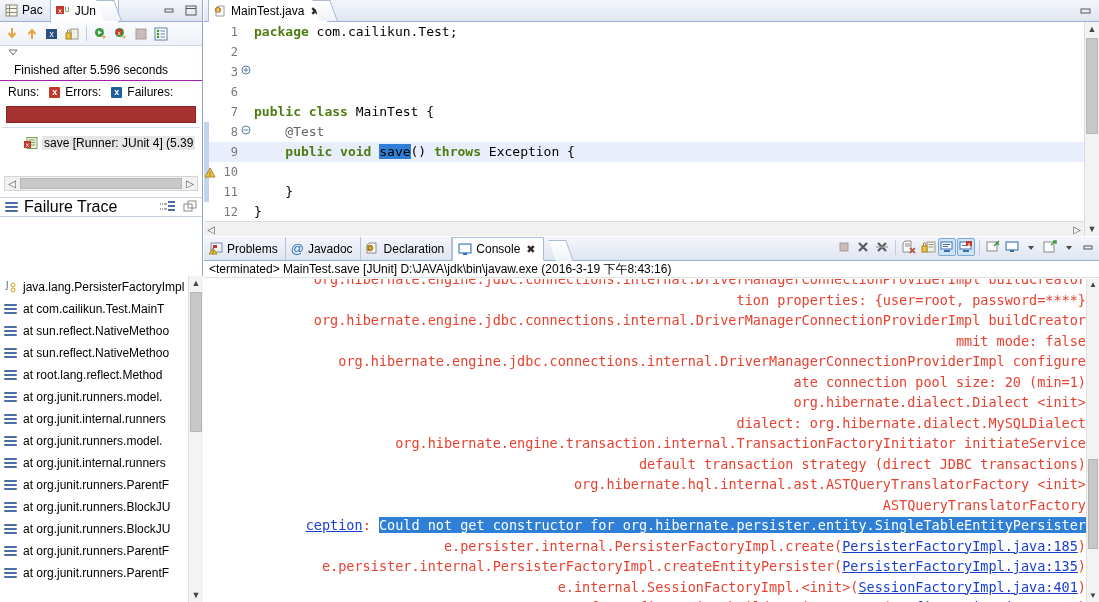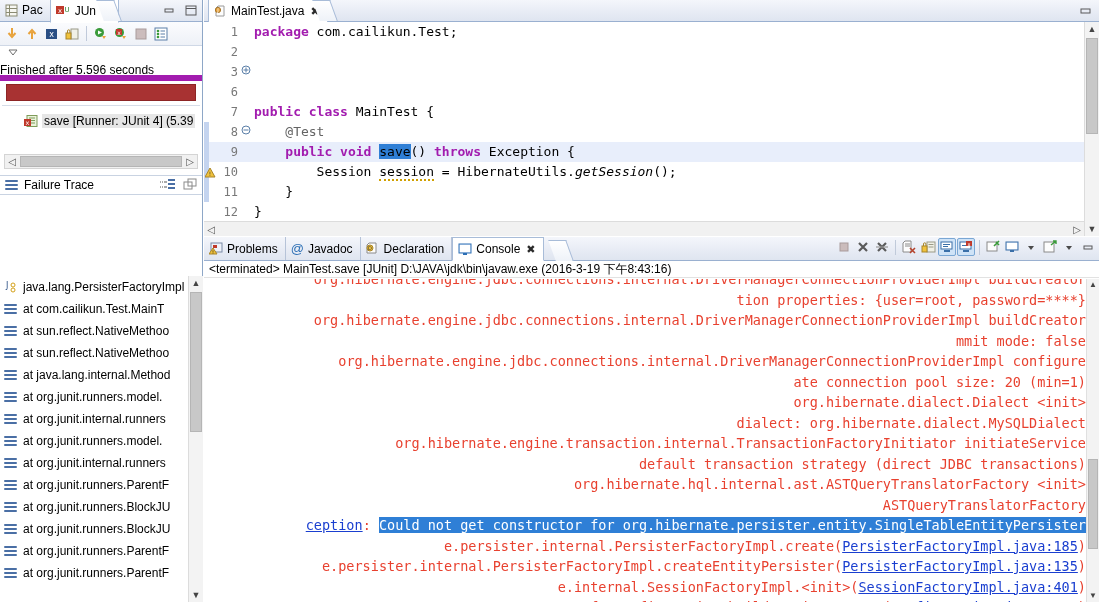--- a/index.html
+++ b/index.html
@@ -61,22 +61,22 @@
     cursor: default;
   }
   .tbtn.pressed { background: #cfe3f7; border: 1px solid #7aa7d4; }
   .tsep { width: 1px; height: 15px; background: #c0cada; margin: 0 3px; }
 
   
   #left { left: 0; top: 0; width: 203px; height: 602px; border-right: 1px solid #8ea7c7; }
   #left-tabs { }
   #junit-status {
     height: 21px; line-height: 21px;
-    padding-left: 0; font-size: 12px;
-    border-bottom: 6px solid #a21caf;
+    padding-left: 14px; font-size: 12px;
+    border-bottom: 1px solid #a21caf;
   }
   #counters {
     height: 22px; display: flex; align-items: center; gap: 5px;
     padding-left: 8px; font-size: 12px;
   }
   .cnt-ico { width: 11px; height: 11px; display:inline-block; border-radius:1px; position: relative; }
   .cnt-ico.err { background: #c0392b; }
   .cnt-ico.fail { background: #1f5fa0; }
   .cnt-ico::after{
     content:"x"; position:absolute; inset:0; color:#fff;
@@ -108,21 +108,21 @@
   }
   .hscroll .arrow { width: 14px; text-align: center; font-size: 10px; color: #555; }
   .hscroll .thumb { flex: 1; height: 11px; margin: 0 1px; background: #c8c8c8; border: 1px solid #b5b5b5; }
 
   #failure-header {
     height: 20px; display: flex; align-items: center; gap: 6px;
     padding-left: 5px;
     border-top: 1px solid #c9d3e2;
     border-bottom: 1px solid #c9d3e2;
     background: #ffffff;
-    font-size: 12px;
+    font-size: 16px;
   }
   #trace-list { position: relative; background: #fff; overflow: hidden; }
   .trace-row {
     display: flex; align-items: center; gap: 5px;
     height: 22px; padding-left: 4px;
     font-size: 12px; white-space: nowrap; overflow: hidden;
   }
   .trace-label { overflow: hidden; text-overflow: clip; }
   .vscroll {
     position: absolute; top: 0; right: 0; width: 15px; bottom: 0;
@@ -162,21 +162,21 @@
   }
   .cline { display: flex; height: 20px; align-items: center; white-space: pre; }
   .cline.hl { background: #e8eefb; }
   .marker-col { width: 14px; height: 20px; flex: 0 0 14px; position: relative; }
   .gutter-num {
     width: 22px; flex: 0 0 22px; text-align: right; color: #787878;
     font-size: 12px; padding-right: 2px;
   }
   .fold { width: 12px; flex: 0 0 12px; text-align: center; color: #5b5b5b; font-size: 11px; }
   .ctext { padding-left: 2px; }
-  .kw { color: #a21caf; font-weight: bold; }
+  .kw { color: #4d7c0f; font-weight: bold; }
   .anno { color: #646464; }
   .sel-token { background: #2f7fd6; color: #000000; }
   .italic { font-style: italic; }
   .squig { border-bottom: 2px dotted #d0a000; }
   .ann-warn { position:absolute; left:1px; top:4px; width:12px; height:12px; }
   .chg-bar { position:absolute; left:0; top:0; width:5px; height:20px; background:#c4d4ef; }
 
   .vscroll-edge {
     position:absolute; right:0; top:22px; bottom:0; width:15px;
     background:#f3f3f3; border-left:1px solid #dcdcdc;
@@ -327,20 +327,30 @@
     <div style="height:14px; padding-left:6px;">
       <span style="display:inline-block;">
         <svg width="14" height="12" viewBox="0 0 14 12">
             <path d="M3 4 L11 4 L7 9 z" fill="none" stroke="#6e6e6e"></path>
           </svg>
       </span>
     </div>
 
     <div id="junit-status">Finished after 5.596 seconds</div>
 
+    <div id="counters">
+      <span>Runs:</span>
+      <span></span>
+      <span class="cnt-ico err"></span>
+      <span>Errors:</span>
+      <span></span>
+      <span class="cnt-ico fail"></span>
+      <span>Failures:</span>
+      <span></span>
+    </div>
 
     <div id="progressbar-wrap">
       <div id="progressbar"></div>
     </div>
 
     <div id="tree">
       <div class="tree-row">
         <span style="display:inline-block;width:14px;height:13px;">
           <svg width="14" height="13" viewBox="0 0 14 13">
             <rect x="3" y="0.5" width="10" height="11" fill="#eaf3da" stroke="#7f9b5a"></rect>
@@ -432,21 +442,21 @@
           <span class="trace-label">at sun.reflect.NativeMethoo</span>
         </div>
         <div class="trace-row">
           <span style="flex: 0 0 14px; display: inline-flex; align-items: center;">
             <span class="glyph-list">
               <i></i>
               <i></i>
               <i></i>
             </span>
           </span>
-          <span class="trace-label">at java.lang.internal.Method</span>
+          <span class="trace-label">at root.lang.reflect.Method</span>
         </div>
         <div class="trace-row">
           <span style="flex: 0 0 14px; display: inline-flex; align-items: center;">
             <span class="glyph-list">
               <i></i>
               <i></i>
               <i></i>
             </span>
           </span>
           <span class="trace-label">at org.junit.runners.model.</span>
@@ -571,21 +581,21 @@
           <div class="cline"><span class="marker-col"></span><span class="gutter-num">6</span><span class="fold"></span><span class="ctext"></span></div>
           <div class="cline"><span class="marker-col"></span><span class="gutter-num">7</span><span class="fold"></span><span class="ctext"><span class="kw">public class</span> MainTest {</span></div>
           <div class="cline"><span class="marker-col"><span class="chg-bar"></span></span><span class="gutter-num">8</span><span class="fold"><svg width="10" height="10" viewBox="0 0 10 10">
                 <circle cx="5" cy="5" r="4" fill="#fff" stroke="#5b7fa8"></circle>
                 <path d="M2.5 5 h5" stroke="#5b7fa8"></path>
               </svg></span><span class="ctext">    <span class="anno">@Test</span></span></div>
           <div class="cline hl"><span class="marker-col"><span class="chg-bar"></span></span><span class="gutter-num">9</span><span class="fold"></span><span class="ctext">    <span class="kw">public void</span> <span class="sel-token">save</span>() <span class="kw">throws</span> Exception {</span></div>
           <div class="cline"><span class="marker-col"><span class="chg-bar"></span><svg class="ann-warn" width="12" height="12" viewBox="0 0 12 12">
                 <path d="M0 11 L5 2 L10 11 z" fill="#f0c23c" stroke="#a8852a"></path>
                 <text x="5" y="10" font-size="6" fill="#333" text-anchor="middle" font-family="DejaVu Sans">!</text>
-              </svg></span><span class="gutter-num">10</span><span class="fold"></span><span class="ctext">        Session <span class="squig">session</span> = HibernateUtils.<span class="italic">getSession</span>();</span></div>
+              </svg></span><span class="gutter-num">10</span><span class="fold"></span></div>
           <div class="cline"><span class="marker-col"><span class="chg-bar"></span></span><span class="gutter-num">11</span><span class="fold"></span><span class="ctext">    }</span></div>
           <div class="cline"><span class="marker-col"></span><span class="gutter-num">12</span><span class="fold"></span><span class="ctext">}</span></div>
         </div>
 
       <div class="vscroll-edge">
         <div style="position:absolute;top:0;left:0;right:0;height:14px;text-align:center;font-size:9px;color:#444;line-height:14px;">▲</div>
         <div style="position:absolute;top:16px;left:1px;right:1px;height:96px;background:#c8c8c8;border:1px solid #b5b5b5;"></div>
         <div style="position:absolute;bottom:0;left:0;right:0;height:14px;text-align:center;font-size:9px;color:#444;line-height:14px;">▼</div>
       </div>
 

